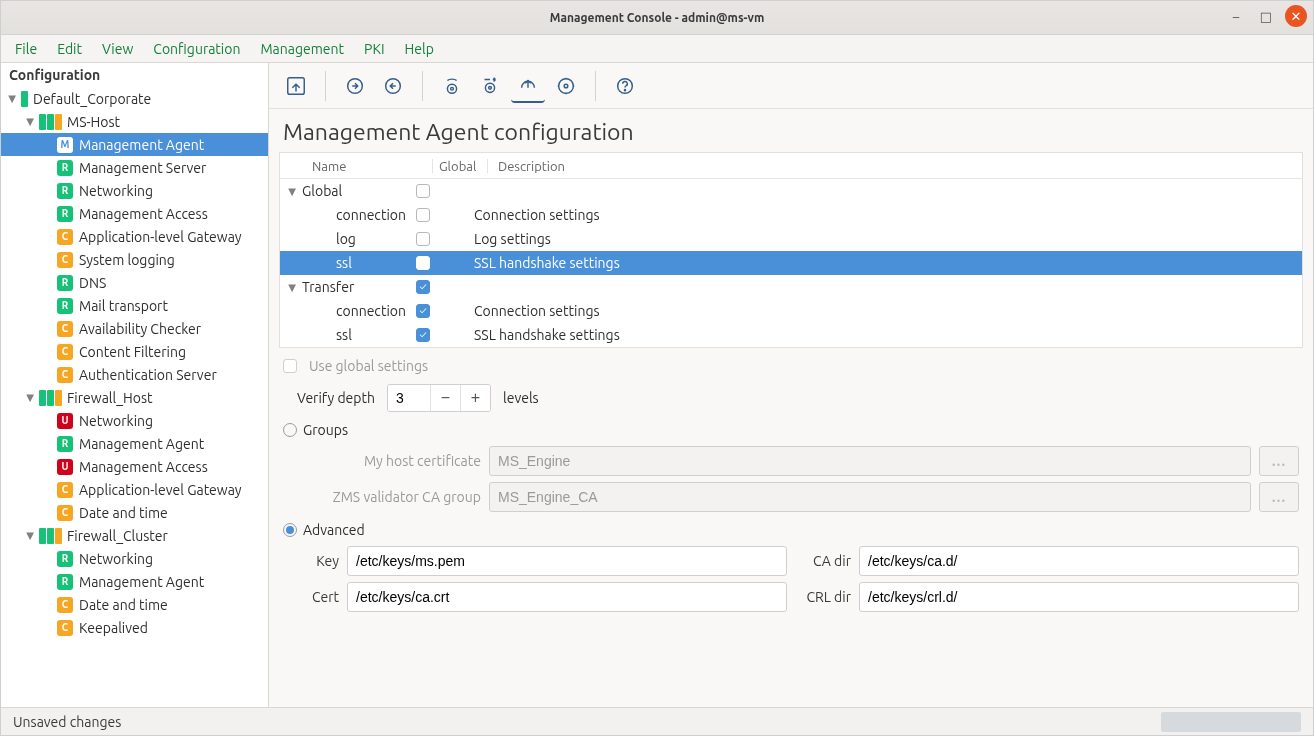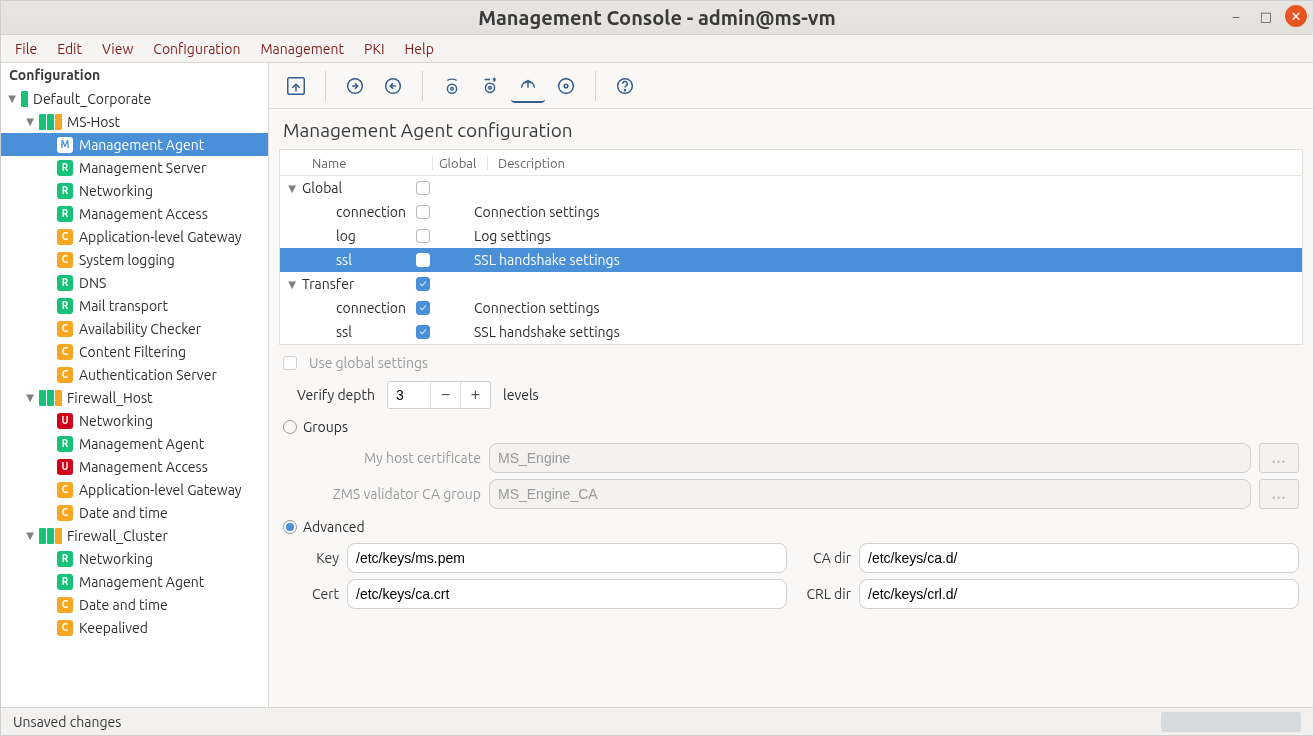--- a/index.html
+++ b/index.html
@@ -1,27 +1,27 @@
 <!DOCTYPE html>
 <html><head>
 <meta charset="utf-8">
 <style>
   * { box-sizing: border-box; }
   html,body { margin:0; padding:0; font-family: "Ubuntu", "Noto Sans", "DejaVu Sans", sans-serif; font-size:14px; color:#2e2e2e; background:#fafafa; height:100%; }
   .window { width:1314px; height:736px; display:flex; flex-direction:column; border:1px solid #cfcfcf; background:#f2f2f0; }
   
   .titlebar { height:34px; background:linear-gradient(#e8e5e2,#e3e1de); display:flex; align-items:center; position:relative; border-bottom:1px solid #d4d2cf;}
-  .titlebar .title { flex:1; text-align:center; font-weight:bold; color:#3a3a3a; font-size:20px;}
+  .titlebar .title { flex:1; text-align:center; font-weight:bold; color:#3a3a3a; font-size:12px;}
   .win-controls { position:absolute; right:6px; top:4px; display:flex; gap:8px; align-items:center;}
   .win-btn { width:22px; height:22px; border-radius:11px; display:flex; align-items:center; justify-content:center; font-size:13px; color:#555; }
   .win-btn.close { background:#e95420; color:#fff; font-weight:bold;}
   .win-btn.min, .win-btn.max { background:transparent; }
   
   .menubar { height:28px; background:#f5f4f2; display:flex; align-items:stretch; border-bottom:1px solid #d9d7d4; padding:0 4px;}
-  .menubar .mitem { padding:0 10px; display:flex; align-items:center; color:#7f1d1d; cursor:default;}
+  .menubar .mitem { padding:0 10px; display:flex; align-items:center; color:#15803d; cursor:default;}
   
   .body { flex:1; display:flex; min-height:0;}
   
   .sidebar { width:268px; background:#ffffff; border-right:1px solid #d9d7d4; display:flex; flex-direction:column;}
   .sidebar-header { padding:4px 8px 2px 8px; font-weight:bold; color:#3a3a3a; font-size:14px;}
   .tree { flex:1; overflow:auto; padding-top:2px;}
   .trow { display:flex; align-items:center; height:23px; padding-right:6px; white-space:nowrap; cursor:default;}
   .trow.selected, .trow.selected:hover { background:#4a90d9; color:#fff;}
   .tgl { width:14px; text-align:center; color:#808080; font-size:10px; margin-right:2px;}
   .trow.selected .tgl { color:#e6f0fb;}
@@ -37,21 +37,21 @@
   .pillgap { width:4px; display:inline-block;}
   .tlabel { font-size:14px;}
   
   .content { flex:1; display:flex; flex-direction:column; background:#f9f8f7; min-width:0;}
   .toolbar { height:46px; display:flex; align-items:center; padding:0 10px; gap:4px; border-bottom:1px solid #e2e0dd;}
   .tsep { width:1px; height:30px; background:#d4d2cf; margin:0 8px;}
   .tbtn { width:34px; height:34px; display:flex; align-items:center; justify-content:center; color:#355e8c; border-radius:4px;}
   .tbtn.active { border-bottom:2px solid #355e8c;}
   .tbtn svg { width:22px; height:22px; stroke:#355e8c; fill:none; stroke-width:1.6;}
   .tbtn.box svg rect { fill:none;}
-  .page-title { padding:10px 14px 8px 14px; font-size:19px; color:#3a3a3a;}
+  .page-title { padding:10px 14px 8px 14px; font-size:23px; color:#3a3a3a;}
   
   .cfg-table { margin:0 10px; border:1px solid #e2e0dd; background:#ffffff;}
   .cfg-head { display:flex; height:26px; align-items:center; border-bottom:1px solid #e6e4e1; color:#666; font-size:13px;}
   .col-name { width:128px; padding-left:8px;margin-left:24px;}
   .col-global { width:56px; border-left:1px solid #e6e4e1; border-right:1px solid #e6e4e1; text-align:left; padding-left:6px;}
   .col-desc { flex:1; padding-left:10px;}
   .cfg-row { display:flex; height:24px; align-items:center;}
   .cfg-row.selected { background:#4a90d9; color:#fff;}
   .cfg-row .c-name { width:128px; display:flex; align-items:center;}
   .cfg-row .c-global { width:56px; display:flex; align-items:center; justify-content:flex-start; padding-left:8px;}
@@ -70,21 +70,21 @@
   .spin { display:flex; border:1px solid #cfcfcf; border-radius:3px; overflow:hidden; height:28px;}
   .spin input { width:42px; border:none; padding:0 8px; font-size:14px; outline:none;}
   .spin button { width:30px; border:none; border-left:1px solid #e2e0dd; background:#fff; font-size:16px; color:#555;}
   .radio { width:14px; height:14px; border:1px solid #9a9a9a; border-radius:50%; display:inline-flex; align-items:center; justify-content:center; margin-right:6px; flex:none; position:relative; top:1px;}
   .radio.checked::after { content:""; width:8px; height:8px; border-radius:50%; background:#4a90d9; display:block;}
   .section-label { display:flex; align-items:flex-start; margin:6px 0 8px 0;}
   .field-grid { display:grid; grid-template-columns: 170px 1fr 40px; gap:6px 8px; margin:0 0 10px 28px; align-items:center;}
   .field-grid.two { grid-template-columns: 56px 1fr 56px 1fr; margin-left:0;}
   .field-grid label { text-align:right; color:#3a3a3a; font-size:14px;}
   .field-grid.disabled label { color:#9a9a9a;}
-  .tfield { height:30px; border:1px solid #cfcfcf; border-radius:8px; padding:0 8px; font-size:14px; background:#fff; width:100%;}
+  .tfield { height:30px; border:1px solid #cfcfcf; border-radius:3px; padding:0 8px; font-size:14px; background:#fff; width:100%;}
   .tfield[disabled] { background:#f3f2f0; color:#9a9a9a;}
   .dots { height:30px; border:1px solid #cfcfcf; border-radius:3px; background:#fff; display:flex; align-items:center; justify-content:center; color:#666; font-weight:bold; letter-spacing:1px;}
   .dots.disabled { background:#f3f2f0; color:#bcbcbc;}
   
   .statusbar { height:28px; border-top:1px solid #d9d7d4; background:#f2f1ef; display:flex; align-items:center; justify-content:space-between; padding:0 12px; font-size:14px; color:#3a3a3a;}
   .statusbar .right-chunk { width:140px; height:20px; background:#d7dadd; border-radius:2px;}
 </style>
 </head>
 <body>
 

